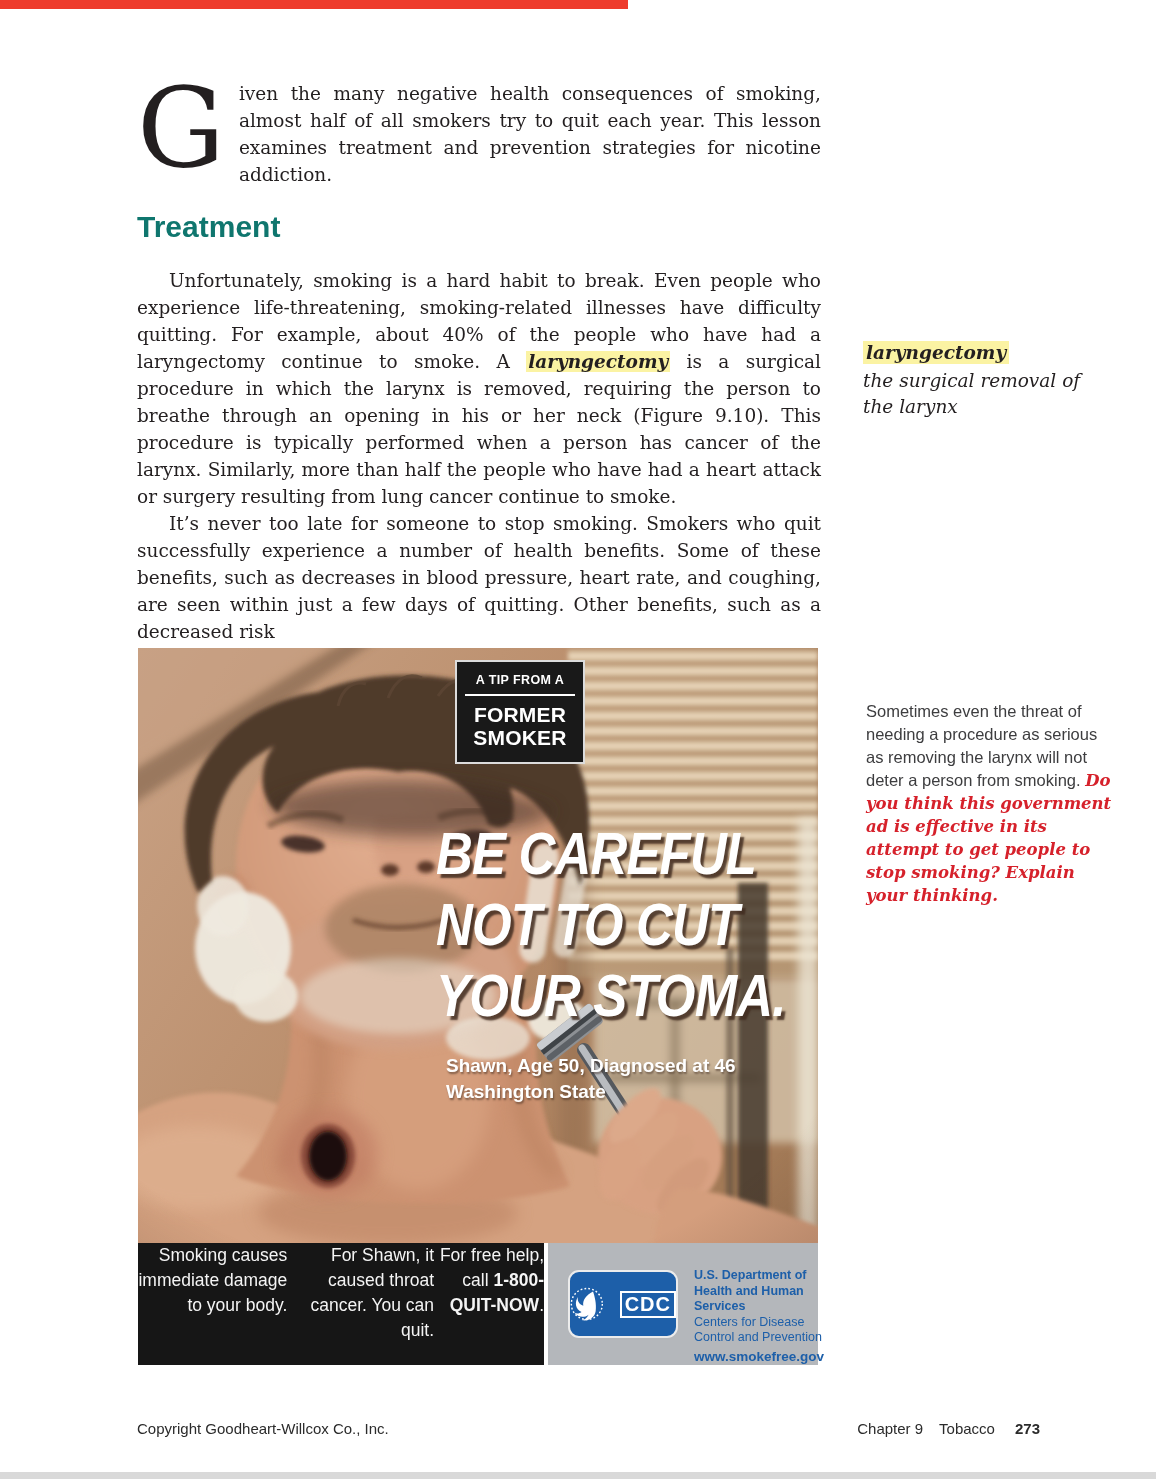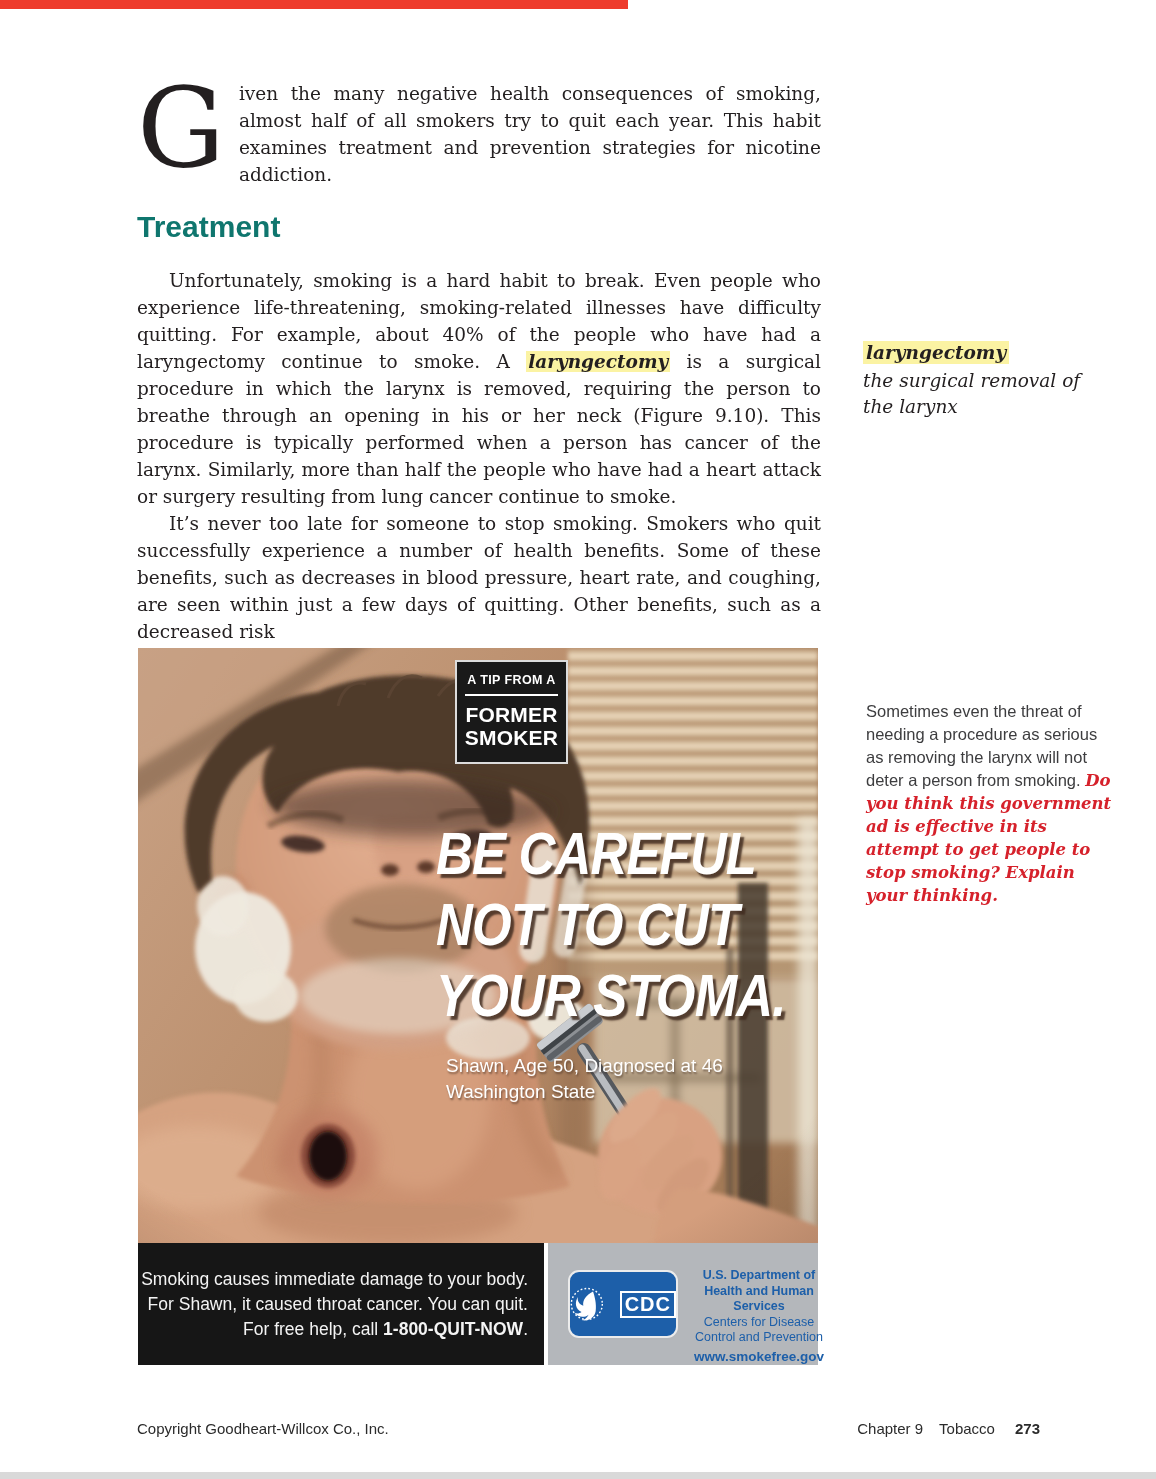--- a/index.html
+++ b/index.html
@@ -23,50 +23,50 @@
 
   
   .margin-note { position:absolute; left:863px; top:340px; width:235px; font-size:18.5px; line-height:26px; font-style:italic; }
   .margin-note .term { font-weight:bold; background:#fbf3a3; padding:1px 3px; }
   .margin-note .definition { margin-top:2px; }
 
   
   .figure-photo { position:absolute; left:138px; top:648px; width:680px; height:595px; background:#bf9272; overflow:hidden; }
   .figure-photo svg { position:absolute; left:0; top:0; }
 
-  .badge { position:absolute; left:317px; top:12px; width:113px; box-sizing:border-box;
+  .badge { position:absolute; left:317px; top:12px; width:130px; box-sizing:border-box;
     background:#191919; border:2px solid #dcdcdc; color:#fff; text-align:center;
     font-family:"Liberation Sans", sans-serif; padding:11px 5px 13px; }
   .badge-line1 { font-size:12.5px; font-weight:bold; letter-spacing:.4px; padding-bottom:7px;
     border-bottom:2px solid #fff; margin:0 3px 7px; }
   .badge-big { font-size:21px; font-weight:bold; line-height:23px; letter-spacing:.2px; }
 
   .headline { position:absolute; left:298px; top:170px; color:#fff;
     font-family:"Liberation Sans", sans-serif; font-weight:bold; font-style:italic;
     font-size:60px; line-height:71px; white-space:nowrap; letter-spacing:-1px;
     transform:scaleX(.85); transform-origin:left top;
     text-shadow:4px 4px 2px rgba(63,42,30,.85); }
 
   .ad-person { position:absolute; left:308px; top:405px; color:#fff;
-    font-family:"Liberation Sans", sans-serif; font-weight:normal; font-size:19px; line-height:26px;
+    font-family:"Liberation Sans", sans-serif; font-weight:bold; font-size:19px; line-height:26px;
     text-shadow:1px 2px 2px rgba(60,40,30,.55); }
 
   
   .figure-strip { position:absolute; left:138px; top:1243px; width:680px; height:122px; display:flex; }
   .strip-black { width:406px; box-sizing:border-box; background:#161616; color:#f4f4f4;
     font-family:"Liberation Sans", sans-serif; font-size:17.5px; line-height:25px; text-align:right;
-    display:flex; flex-direction:column; justify-content:center; padding-right:16px; }
+    display:flex; flex-direction:row; justify-content:center; }
   .strip-gray { flex:1; margin-left:4px; position:relative; background:#b4b7bb; }
   .cdc-box { position:absolute; left:20px; top:27px; width:110px; height:68px; box-sizing:border-box;
     background:#1d5fa9; border:2px solid #ececec; border-radius:11px;
     display:flex; align-items:center; justify-content:center; gap:16px; }
   .cdc-text { color:#fff; font-family:"Liberation Sans", sans-serif; font-weight:bold;
     font-size:20px; border:2px solid #fff; padding:0 3px; letter-spacing:1px; }
   .hhs-text { position:absolute; left:146px; top:25px; color:#1d5fa9;
-    font-family:"Liberation Sans", sans-serif; font-size:12.5px; line-height:15.5px;text-align:center; }
+    font-family:"Liberation Sans", sans-serif; font-size:12.5px; line-height:15.5px; }
   .hhs-bold { font-weight:bold; }
   .smokefree { font-weight:bold; font-size:13.5px; margin-top:3px; }
 
   
   .figure-tab { position:absolute; left:845px; top:650px; width:272px; height:38px; box-sizing:border-box;
     background:linear-gradient(#1a7ec9,#0f62a9); border-radius:19px;
     box-shadow:3px 3px 4px rgba(0,0,0,.4);
     color:#fff; font-family:"Liberation Sans", sans-serif; font-weight:bold;
     font-size:17.5px; line-height:38px; padding-left:22px; }
   .figure-caption { position:absolute; left:866px; top:700px; width:248px;
@@ -83,21 +83,21 @@
   .page-num { font-weight:bold; }
 </style>
 </head>
 <body>
 
 <div class="page">
 
   <div class="top-bar"></div>
 
   <div class="intro">
-    <span class="drop-cap">G</span><span>iven the many negative health consequences of smoking, almost half of all smokers try to quit each year. This habit examines treatment and prevention strategies for nicotine addiction.</span>
+    <span class="drop-cap">G</span><span>iven the many negative health consequences of smoking, almost half of all smokers try to quit each year. This lesson examines treatment and prevention strategies for nicotine addiction.</span>
   </div>
 
   <h2 class="section-heading">Treatment</h2>
 
   <div class="body-copy">
     <p><span>Unfortunately, smoking is a hard habit to break. Even people who experience life-threatening, smoking-related illnesses have difficulty quitting. For example, about 40% of the people who have had a laryngectomy continue to smoke. A </span><span class="term-highlight">laryngectomy</span><span> is a surgical procedure in which the larynx is removed, requiring the person to breathe through an opening in his or her neck (Figure 9.10). This procedure is typically performed when a person has cancer of the larynx. Similarly, more than half the people who have had a heart attack or surgery resulting from lung cancer continue to smoke.</span></p>
     <p>It’s never too late for someone to stop smoking. Smokers who quit successfully experience a number of health benefits. Some of these benefits, such as decreases in blood pressure, heart rate, and coughing, are seen within just a few days of quitting. Other benefits, such as a decreased risk</p>
   </div>
 
   <div class="margin-note">

